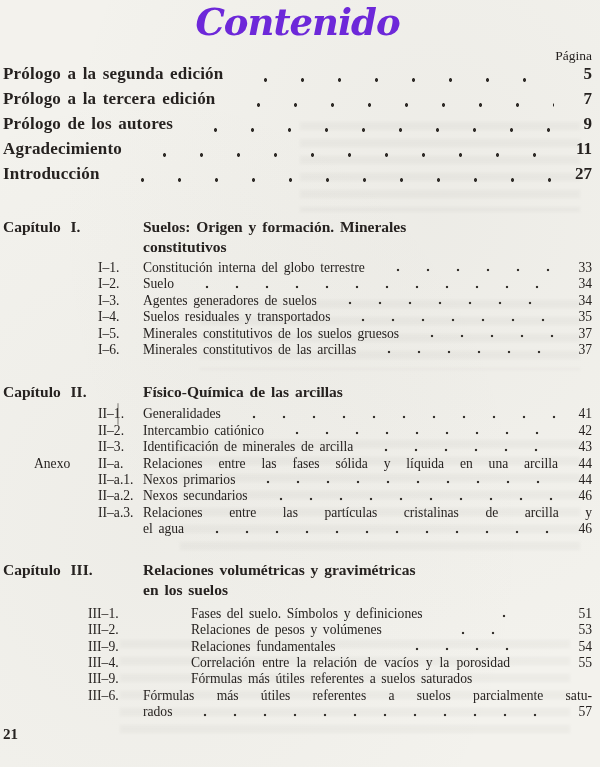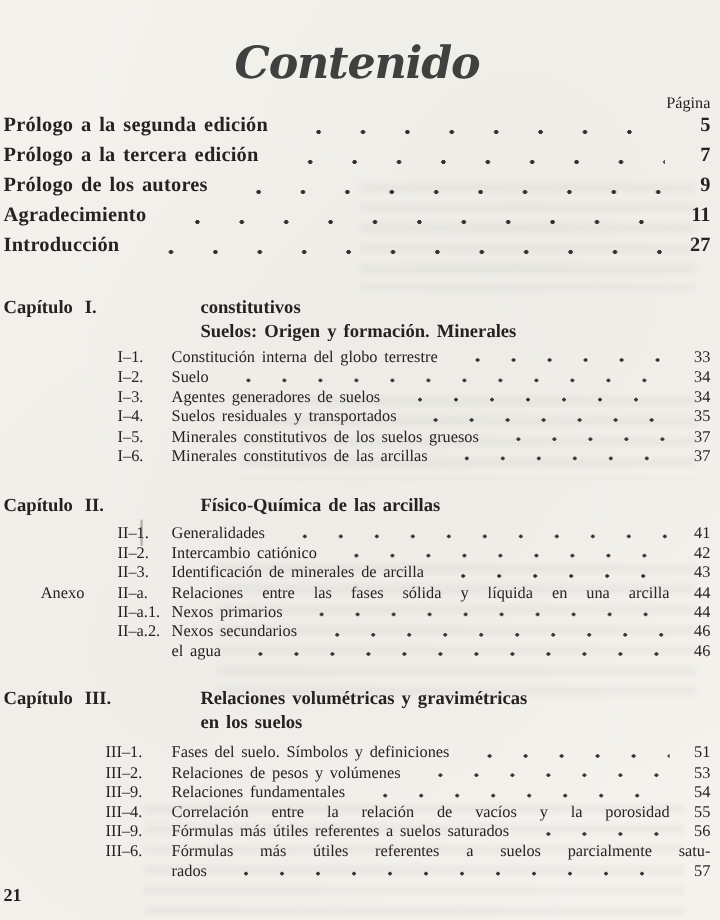--- a/index.html
+++ b/index.html
@@ -13,23 +13,22 @@
       #f3f2ed;
     position: relative;
   }
   .page { padding: 0 8px 0 3px; position: relative; }
 
   
   .title {
     padding-top: 2px; text-align: center;
     font-family: "DejaVu Serif", "Liberation Serif", serif;
     font-style: italic; font-weight: bold;
-    font-size: 37px; line-height: 40px; color: #404040;
+    font-size: 37px; line-height: 40px; color: #6d28d9;
     letter-spacing: -1px;
-    margin-top: 30px;
   }
   .pagina-row {
     margin-top: 6px; text-align: right;
     font-size: 13.5px; line-height: 16px;
   }
 
   
   .fm-row {
     display: flex; align-items: baseline;
     height: 25px; font-weight: bold; font-size: 17px;
@@ -48,37 +47,37 @@
   .fm-row .leader {
     background-image: radial-gradient(circle, rgba(38,34,30,0.95) 1.6px, rgba(0,0,0,0) 1.95px);
     background-size: 37px 8px;
     background-position: left 14px bottom 5px;
   }
 
   
   .chapter1 { margin-top: 28px; }
   .chapter2 { margin-top: 24px; }
   .chapter3 { margin-top: 22px; }
-  .chhead { display: flex; align-items: flex-start; gap: 24px; }
+  .chhead { display: flex; align-items: flex-start; }
   .chlabel {
     flex: none; width: 140px; font-weight: bold;
     font-size: 15.5px; line-height: 20px; word-spacing: 6px;
   }
   .chtitle { font-weight: bold; font-size: 15.5px; line-height: 20px; word-spacing: 2px; }
 
   .items1 { margin-top: 3px; }
   .items2 { margin-top: 4px; }
   .items3 { margin-top: 6px; }
 
   .item {
     display: flex; align-items: baseline; position: relative;
     font-size: 13.6px; line-height: 16.4px; word-spacing: 2.2px;
   }
   .chapter1 .item, .chapter2 .item { padding-left: 95px; }
-  .chapter3 .item { padding-left: 85px; }
+  .chapter3 .item { padding-left: 85px; gap: 48px; }
   .num { flex: none; min-width: 45px; }
   .chapter3 .num { min-width: 55px; }
   .txt { flex: none; }
   .txt.stretch { flex: 1 1 auto; display: block; text-align: justify; text-align-last: justify; }
   .item.fill .txt.stretch { margin-right: 8px; }
   .pg { flex: none; width: 26px; text-align: right; }
 
   .item.two { display: block; }
   .item.two .ln { display: flex; align-items: baseline; }
 
@@ -140,22 +139,22 @@
       <span class="fm-label">Introducción</span>
       <span class="leader"></span>
       <span class="pg">27</span>
     </div>
   </div>
 
   <div class="chapter1">
     <div class="chhead">
       <span class="chlabel">Capítulo I.</span>
       <span class="chtitle">
+        <div>Suelos: Origen y formación. Minerales</div>
         <div>constitutivos</div>
-        <div>Suelos: Origen y formación. Minerales</div>
       </span>
     </div>
     <div class="items1">
       <div class="item">
         <span class="num">I–1.</span>
         <span class="txt">Constitución interna del globo terrestre</span>
         <span class="leader"></span>
         <span class="pg">33</span>
       </div>
       <div class="item">
@@ -229,20 +228,24 @@
         <span class="leader"></span>
         <span class="pg">44</span>
       </div>
       <div class="item">
         <span class="num">II–a.2.</span>
         <span class="txt">Nexos secundarios</span>
         <span class="leader"></span>
         <span class="pg">46</span>
       </div>
       <div class="item two">
+        <div class="ln">
+          <span class="num">II–a.3.</span>
+          <span class="txt stretch">Relaciones entre las partículas cristalinas de arcilla y</span>
+        </div>
         <div class="ln">
           <span class="num"></span>
           <span class="txt">el agua</span>
           <span class="leader"></span>
           <span class="pg">46</span>
         </div>
       </div>
     </div>
   </div>
 

